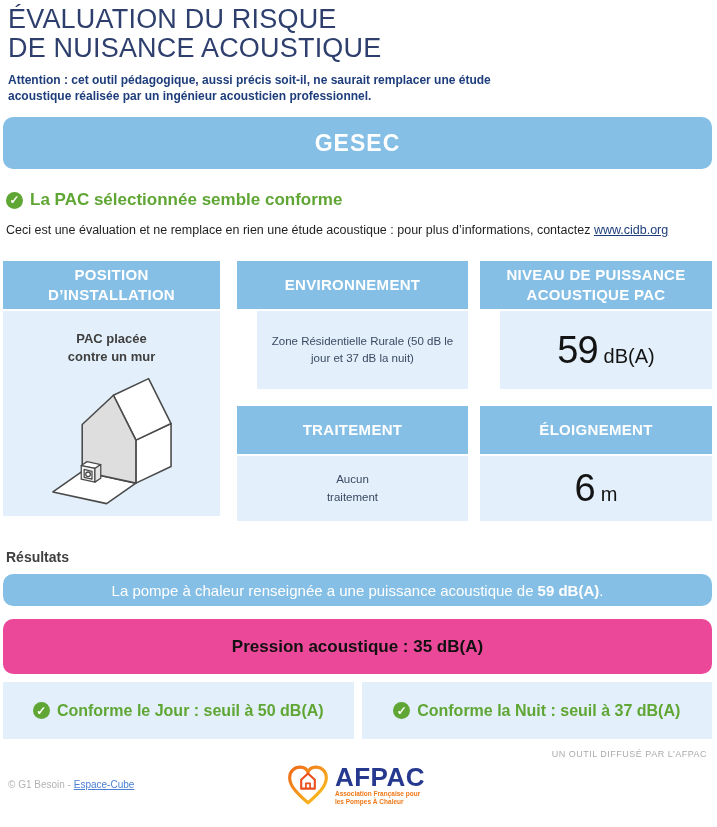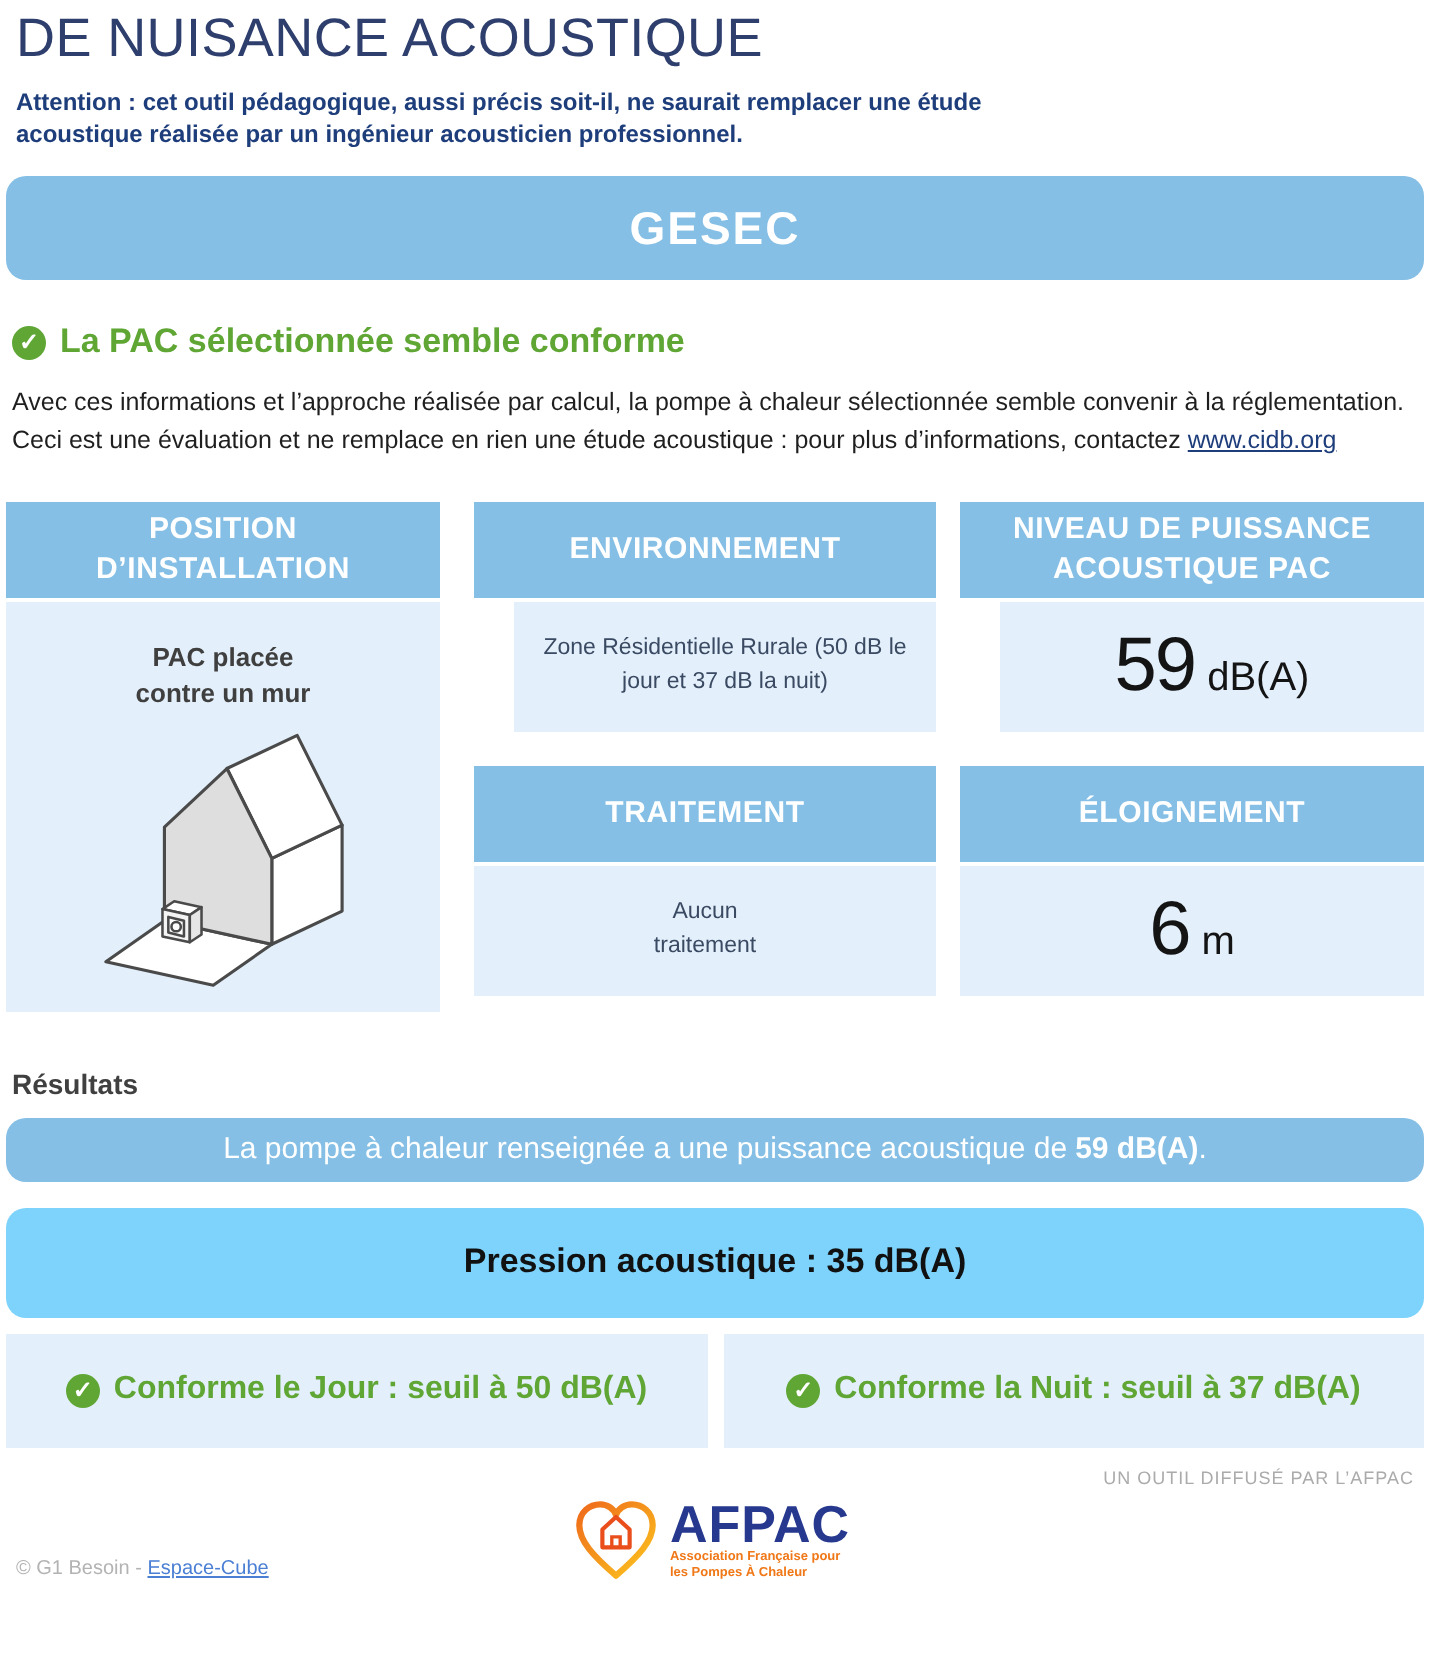--- a/index.html
+++ b/index.html
@@ -43,39 +43,39 @@
   .col2 { width:231px; margin-right:12px; }
   .col3 { width:232px; }
   .card-header {
     height:48px; background:#85bfe5; color:#ffffff;
     font-size:15px; font-weight:700; letter-spacing:0.3px;
     display:flex; align-items:center; justify-content:center; text-align:center;
     padding:0 14px; line-height:1.35; margin-bottom:2px;
   }
   .card-body { background:#e3effa; text-align:center; }
   .body-tall { height:205px; padding-top:19px; }
-  .body-short { height:65px; display:flex; flex-direction:column; align-items:center; justify-content:center; padding:0 14px;margin-left:20px; }
+  .body-short { height:78px; display:flex; flex-direction:column; align-items:center; justify-content:center; padding:0 14px;margin-left:20px; }
   .body-short2 { height:65px; display:flex; flex-direction:column; align-items:center; justify-content:center; padding:0 14px; }
   .row2 { margin-top:17px;border-radius:16px; }
   .pos-line { display:block; font-size:13px; font-weight:600; color:#3f3f3f; line-height:1.4; }
   .small-val { font-size:11.5px; color:#3b4a63; line-height:1.5; }
   .big-num { font-size:38px; color:#141414; letter-spacing:-1px; }
   .big-unit { font-size:20px; color:#141414; margin-left:6px; letter-spacing:0; }
   .house-wrap { margin-top:6px; }
 
   
   .results-title { margin-top:28px; padding-left:6px; font-size:14px; font-weight:700; color:#404040; }
   .result-banner {
     margin-top:9px; height:32px; background:#85bfe5;
     display:flex; align-items:center; justify-content:center;
     color:#ffffff; font-size:15px;
   }
   .result-banner b { margin-left:4px; }
   .pressure-box {
-    margin-top:13px; height:55px; background:#7dd3fc;
+    margin-top:13px; height:55px; background:#ec4899;
     display:flex; align-items:center; justify-content:center;
     color:#111111; font-size:17px; font-weight:700;
   }
   .conform-row { margin-top:8px; display:flex; gap:8px; }
   .conform-box {
     flex:1; height:57px; background:#e3effa;
     display:flex; align-items:center; justify-content:center; gap:7px;
   }
   .conform-text { color:#5fa634; font-size:16px; font-weight:700; }
 
@@ -87,36 +87,36 @@
   .afpac-sub { font-size:6.5px; font-weight:700; color:#f07818; line-height:1.2; }
   .credit { font-size:10px; color:#b3b3b3; }
   .credit a { color:#4a7fd4; }
   .credit-left { position:absolute; left:8px; top:779px; }
 </style>
 </head>
 <body>
 
 <div class="header">
   <div class="title">
+    <span style="display:block;">ÉVALUATION DU RISQUE</span>
     <span style="display:block;">DE NUISANCE ACOUSTIQUE</span>
   </div>
   <div class="warning">Attention : cet outil pédagogique, aussi précis soit-il, ne saurait remplacer une étude acoustique réalisée par un ingénieur acousticien professionnel.</div>
 </div>
 
 <div class="gesec page-pad">
   <span>GESEC</span>
 </div>
 
 <div class="status">
   <span class="check">✓</span>
   <span class="status-text">La PAC sélectionnée semble conforme</span>
 </div>
 
 <div class="desc">
-  <span style="display:block;">Avec ces informations et l’approche réalisée par calcul, la pompe à chaleur sélectionnée semble convenir à la réglementation.</span>
   <span style="display:block;">
     <span>Ceci est une évaluation et ne remplace en rien une étude acoustique : pour plus d’informations, contactez </span><a href="#">www.cidb.org</a>
   </span>
 </div>
 
 <div class="cards">
 
   <div class="col1">
     <div class="card-header">POSITION D’INSTALLATION</div>
     <div class="card-body body-tall">

